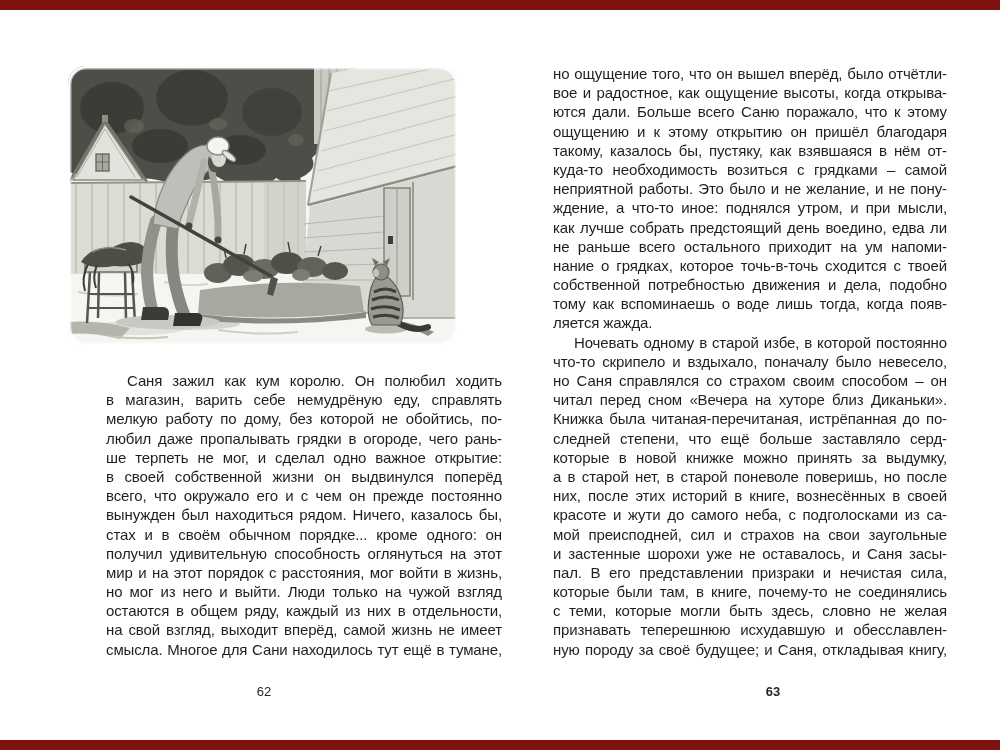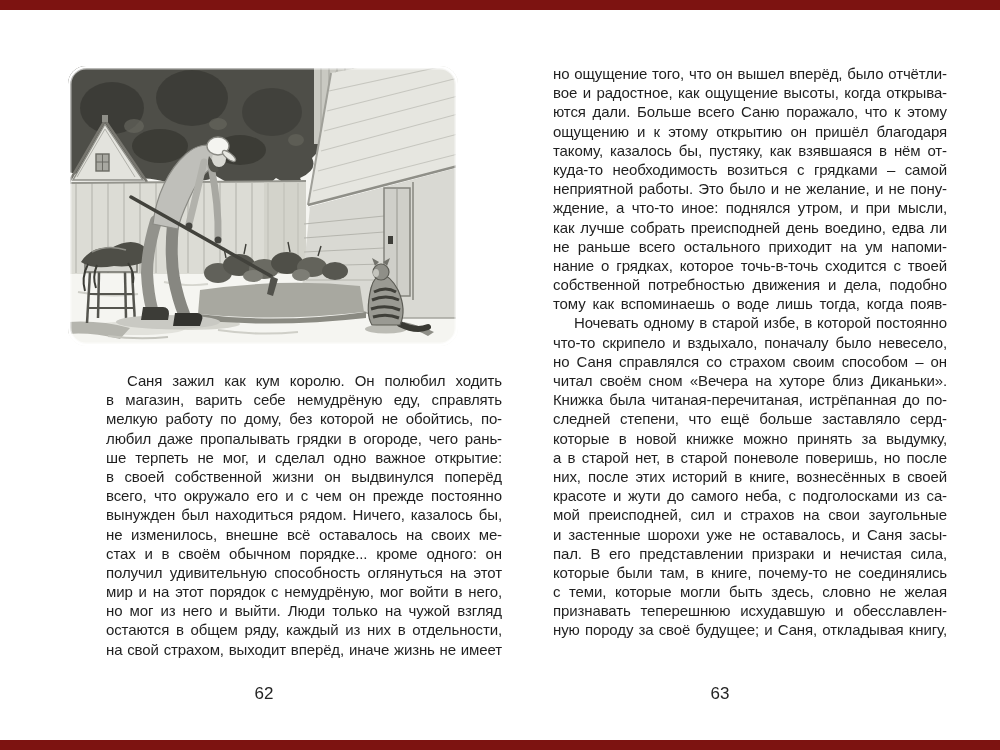--- a/index.html
+++ b/index.html
@@ -21,24 +21,24 @@
   .line{
     height:19.2px;
     text-align:justify;
     text-align-last:justify;
     white-space:nowrap;
   }
   .line{white-space:normal;}
   .line.indent{text-indent:21px;}
   .line.short{text-align-last:left;}
   .page-number{
-    position:absolute;top:684px;color:#242424;font-size:17px;text-align:center;
+    position:absolute;top:684px;color:#242424;font-size:13px;text-align:center;
   }
   .page-number.left{left:66px;width:396px;}
-  .page-number.right{left:523px;width:394px;}
+  .page-number.right{left:576px;width:394px;font-weight:bold;}
 </style>
 </head>
 <body>
 
 <div class="edge-bar top"></div>
 
 <div>
 
   <div>
 
@@ -231,51 +231,52 @@
 
     <div class="textcol left">
         <div class="line indent">Саня зажил как кум королю. Он полюбил ходить</div>
         <div class="line">в магазин, варить себе немудрёную еду, справлять</div>
         <div class="line">мелкую работу по дому, без которой не обойтись, по-</div>
         <div class="line">любил даже пропалывать грядки в огороде, чего рань-</div>
         <div class="line">ше терпеть не мог, и сделал одно важное открытие:</div>
         <div class="line">в своей собственной жизни он выдвинулся поперёд</div>
         <div class="line">всего, что окружало его и с чем он прежде постоянно</div>
         <div class="line">вынужден был находиться рядом. Ничего, казалось бы,</div>
-        <div class="line">не изменилось, внешне всё оставалось на своих ме-</div>
         <div class="line">стах и в своём обычном порядке... кроме одного: он</div>
         <div class="line">получил удивительную способность оглянуться на этот</div>
-        <div class="line">мир и на этот порядок с немудрёную, мог войти в него,</div>
+        <div class="line">мир и на этот порядок с расстояния, мог войти в жизнь,</div>
         <div class="line">но мог из него и выйти. Люди только на чужой взгляд</div>
         <div class="line">остаются в общем ряду, каждый из них в отдельности,</div>
-        <div class="line">на свой страхом, выходит вперёд, иначе жизнь не имеет</div>
+        <div class="line">на свой взгляд, выходит вперёд, самой жизнь не имеет</div>
+        <div class="line">смысла. Многое для Сани находилось тут ещё в тумане,</div>
       </div>
 
     <div class="page-number left">62</div>
   </div>
 
   <div>
     <div class="textcol right">
         <div class="line">но ощущение того, что он вышел вперёд, было отчётли-</div>
         <div class="line">вое и радостное, как ощущение высоты, когда открыва-</div>
         <div class="line">ются дали. Больше всего Саню поражало, что к этому</div>
         <div class="line">ощущению и к этому открытию он пришёл благодаря</div>
         <div class="line">такому, казалось бы, пустяку, как взявшаяся в нём от-</div>
         <div class="line">куда-то необходимость возиться с грядками – самой</div>
         <div class="line">неприятной работы. Это было и не желание, и не пону-</div>
         <div class="line">ждение, а что-то иное: поднялся утром, и при мысли,</div>
-        <div class="line">как лучше собрать преисподней день воедино, едва ли</div>
+        <div class="line">как лучше собрать предстоящий день воедино, едва ли</div>
         <div class="line">не раньше всего остального приходит на ум напоми-</div>
         <div class="line">нание о грядках, которое точь-в-точь сходится с твоей</div>
         <div class="line">собственной потребностью движения и дела, подобно</div>
         <div class="line">тому как вспоминаешь о воде лишь тогда, когда появ-</div>
+        <div class="line short">ляется жажда.</div>
         <div class="line indent">Ночевать одному в старой избе, в которой постоянно</div>
         <div class="line">что-то скрипело и вздыхало, поначалу было невесело,</div>
         <div class="line">но Саня справлялся со страхом своим способом – он</div>
-        <div class="line">читал своём сном «Вечера на хуторе близ Диканьки».</div>
+        <div class="line">читал перед сном «Вечера на хуторе близ Диканьки».</div>
         <div class="line">Книжка была читаная-перечитаная, истрёпанная до по-</div>
         <div class="line">следней степени, что ещё больше заставляло серд-</div>
         <div class="line">которые в новой книжке можно принять за выдумку,</div>
         <div class="line">а в старой нет, в старой поневоле поверишь, но после</div>
         <div class="line">них, после этих историй в книге, вознесённых в своей</div>
         <div class="line">красоте и жути до самого неба, с подголосками из са-</div>
         <div class="line">мой преисподней, сил и страхов на свои заугольные</div>
         <div class="line">и застенные шорохи уже не оставалось, и Саня засы-</div>
         <div class="line">пал. В его представлении призраки и нечистая сила,</div>
         <div class="line">которые были там, в книге, почему-то не соединялись</div>

